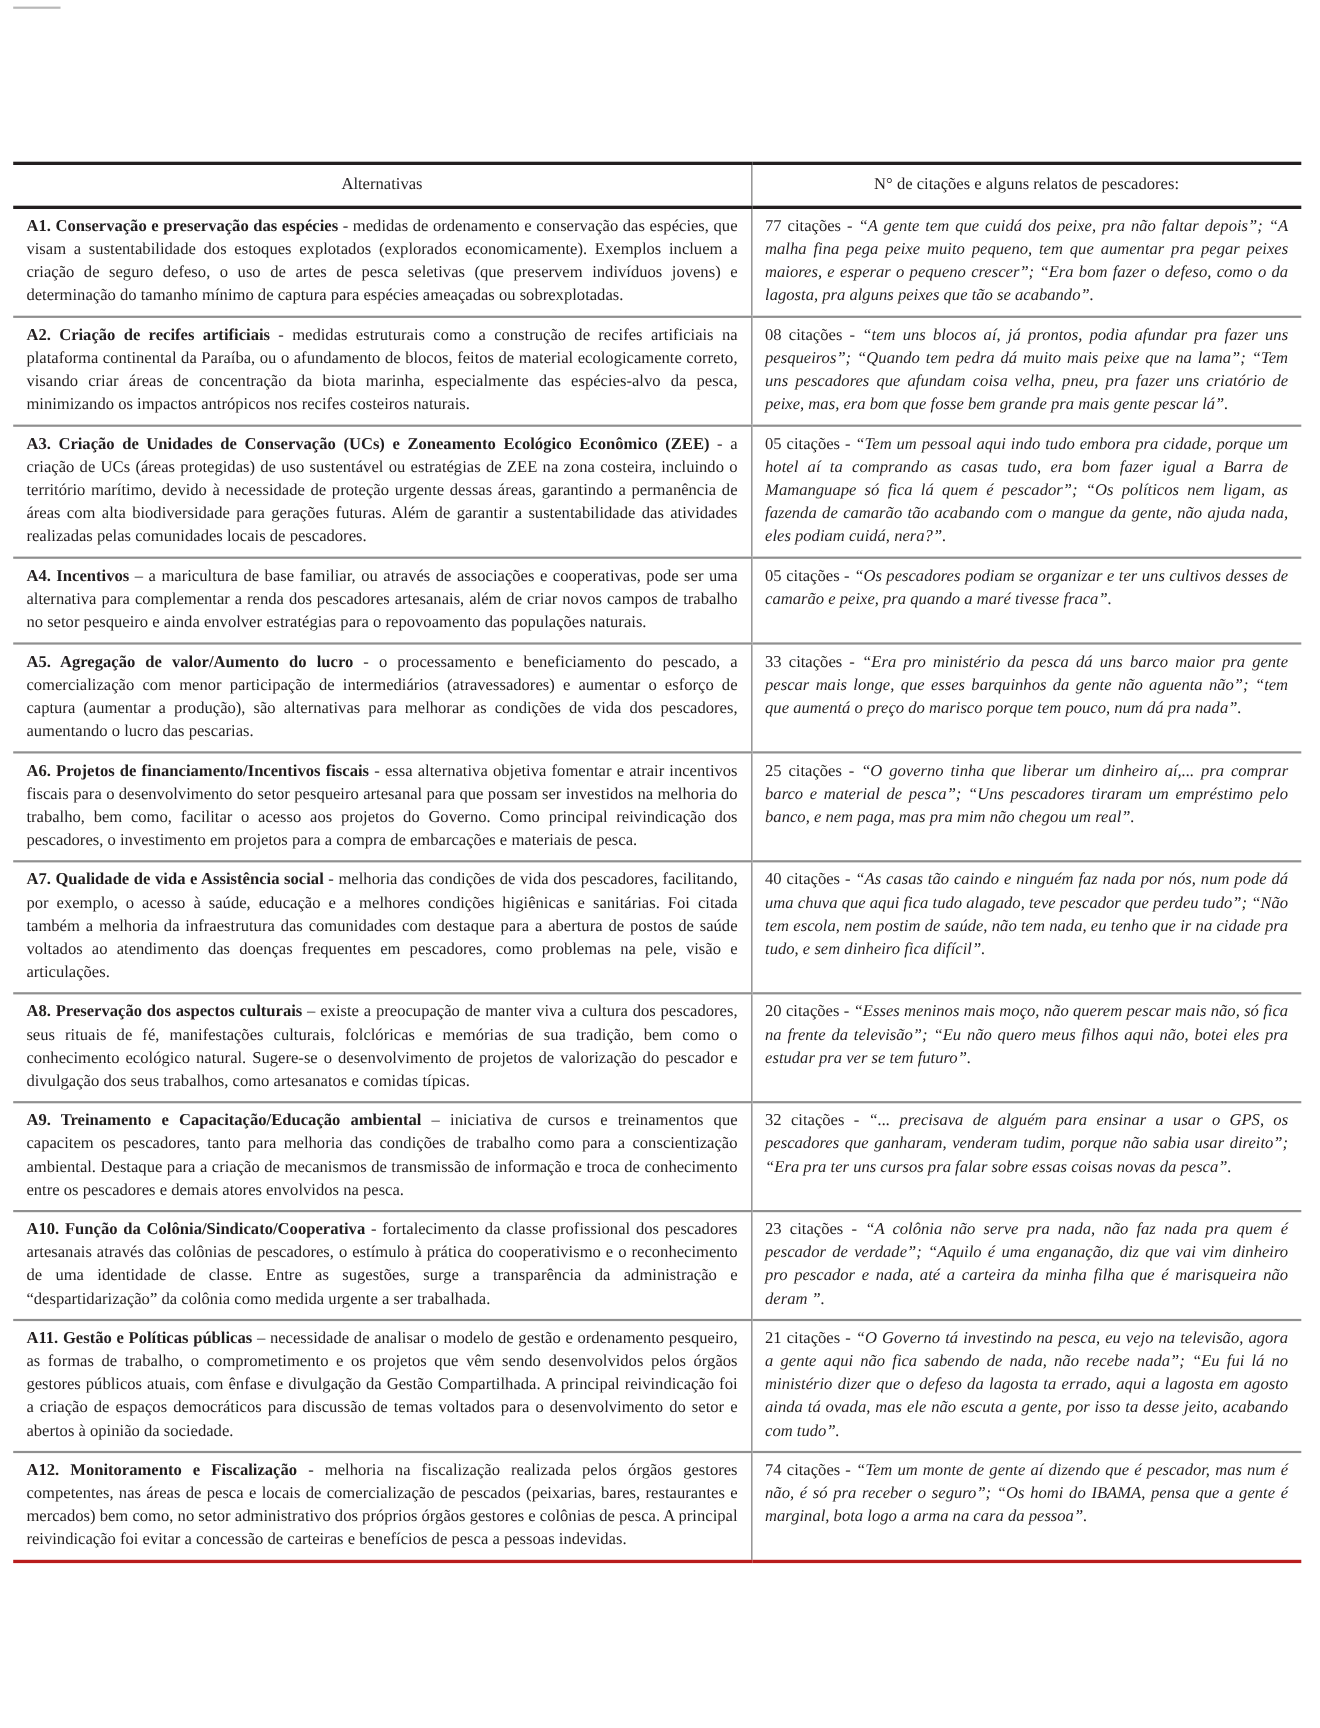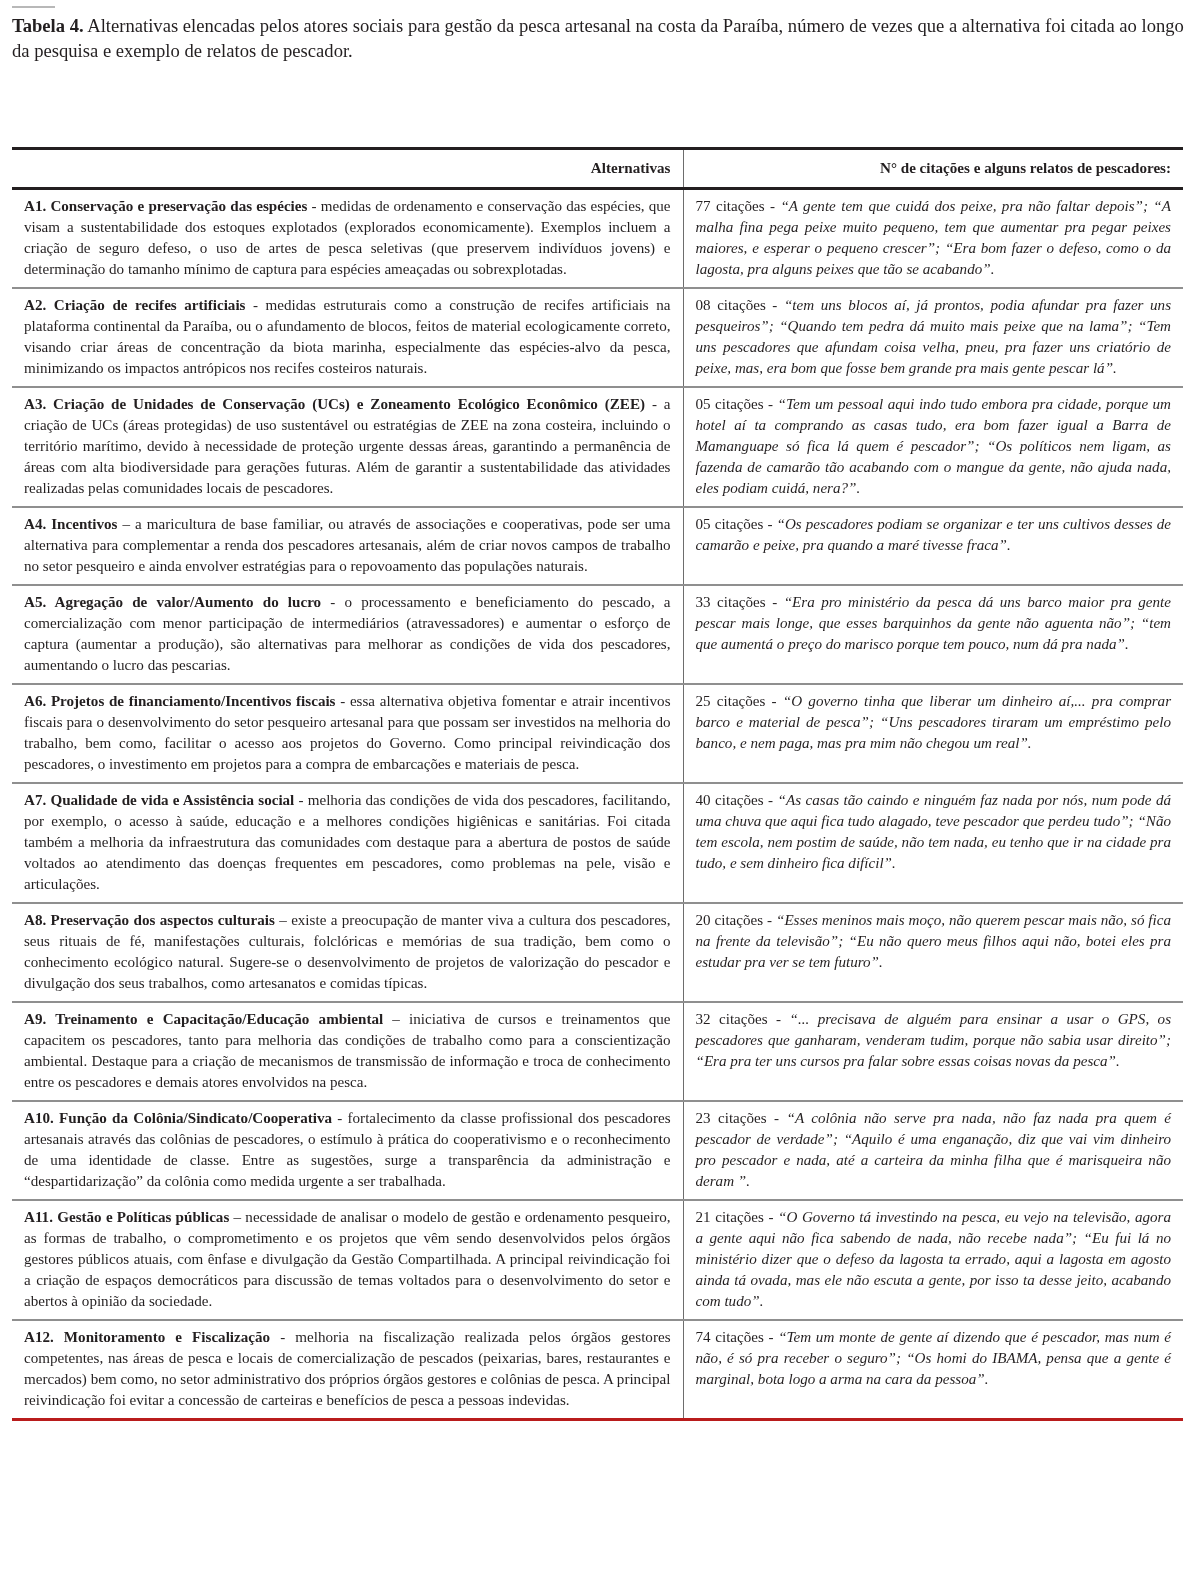--- a/index.html
+++ b/index.html
@@ -24,21 +24,21 @@
     .table-wrap {
       position: absolute; left: 12px; top: 147px; width: 1171px;
     }
     table {
       width: 100%; border-collapse: collapse; table-layout: fixed;
       font-size: 15.1px; line-height: 21px;
     }
     col.c1 { width: 671px; }
     col.c2 { width: 500px; }
     thead th {
-      text-align: right; font-weight: bold;
+      text-align: center; font-weight: normal;
       padding: 8px 12px 8px 12px;
       border-top: 3px solid #231f20;
       border-bottom: 3px solid #231f20;
       height: 19px;
     }
     thead th.h2 { border-left: 1.5px solid #6d6d6d; }
     tbody td {
       vertical-align: top;
       padding: 6px 12px 7px 12px;
       border-top: 2px solid #8f8f8f;
@@ -50,21 +50,20 @@
     .alt-title { font-weight: bold; }
     .cit { font-style: normal; margin-top: 38px; }
     .quote { font-style: italic; }
   </style>
 </head>
 <body>
 
 <div class="top-rule"></div>
 
 <div class="caption">
-  <p><span class="lbl">Tabela 4.</span><span> Alternativas elencadas pelos atores sociais para gestão da pesca artesanal na costa da Paraíba, número de vezes que a alternativa foi citada ao longo da pesquisa e exemplo de relatos de pescador.</span></p>
 </div>
 
 <div class="table-wrap">
   <table>
     <colgroup>
         <col class="c1">
         <col class="c2">
       </colgroup>
     <thead>
       <tr>

